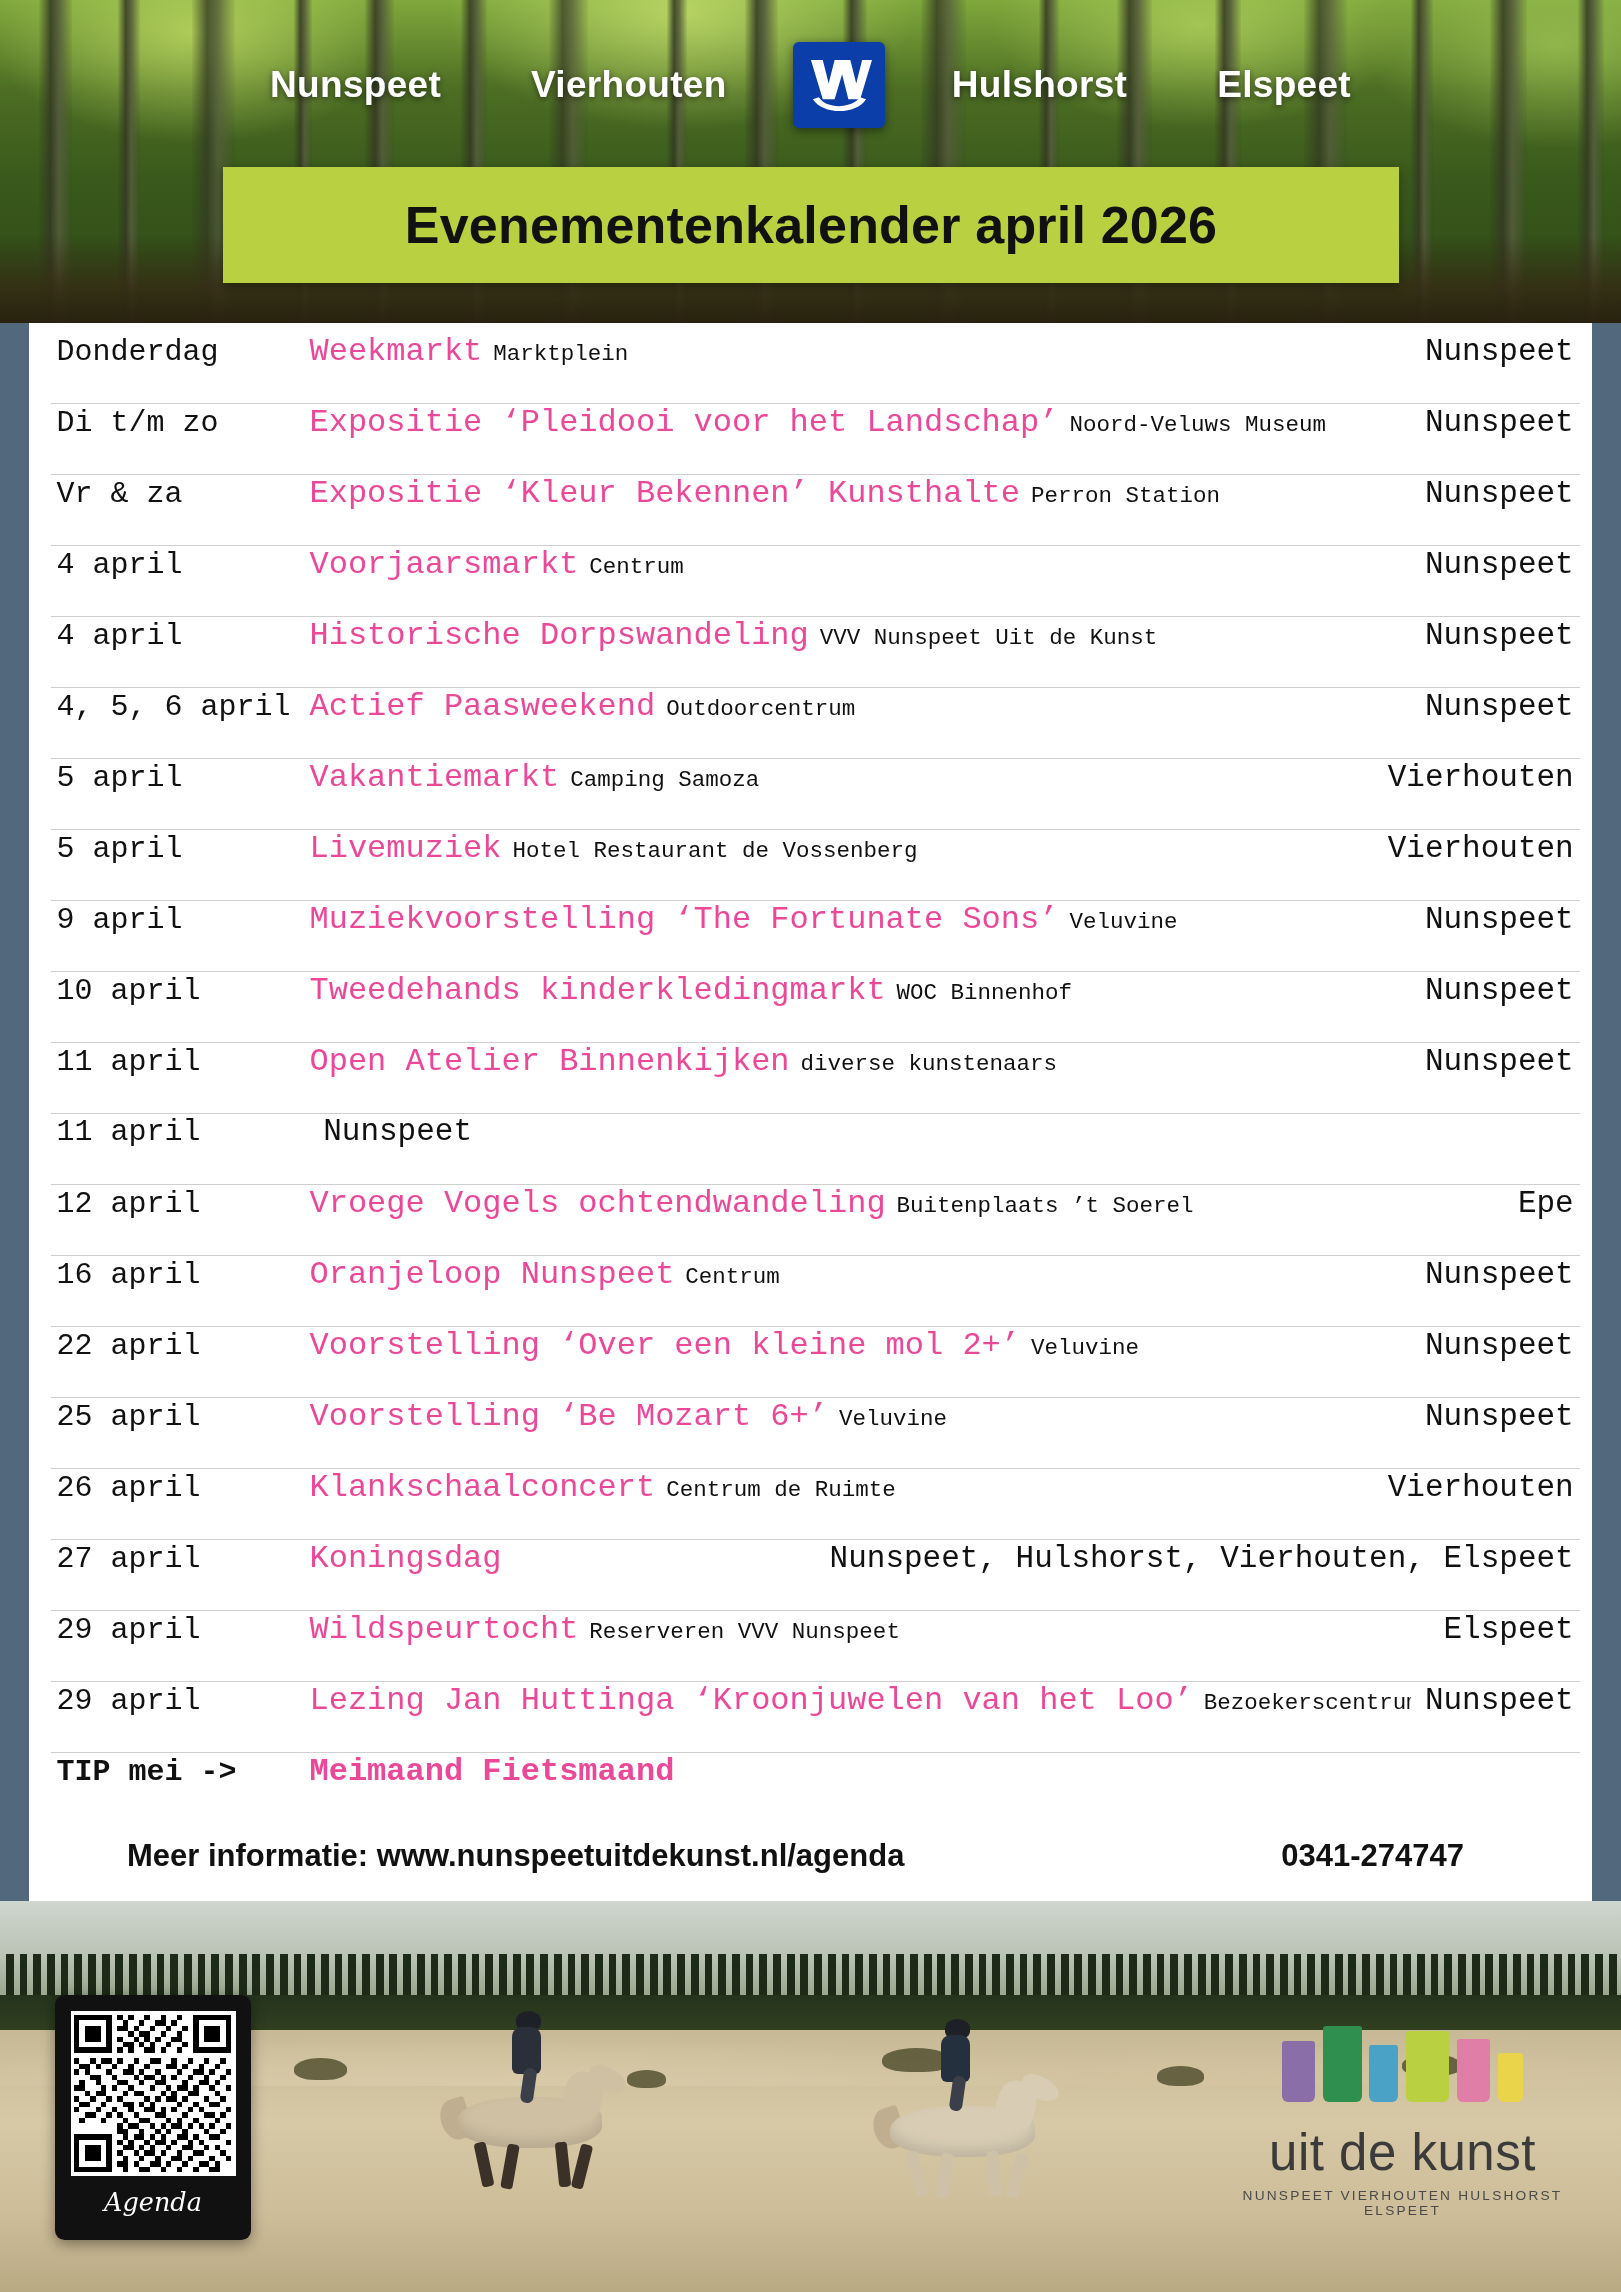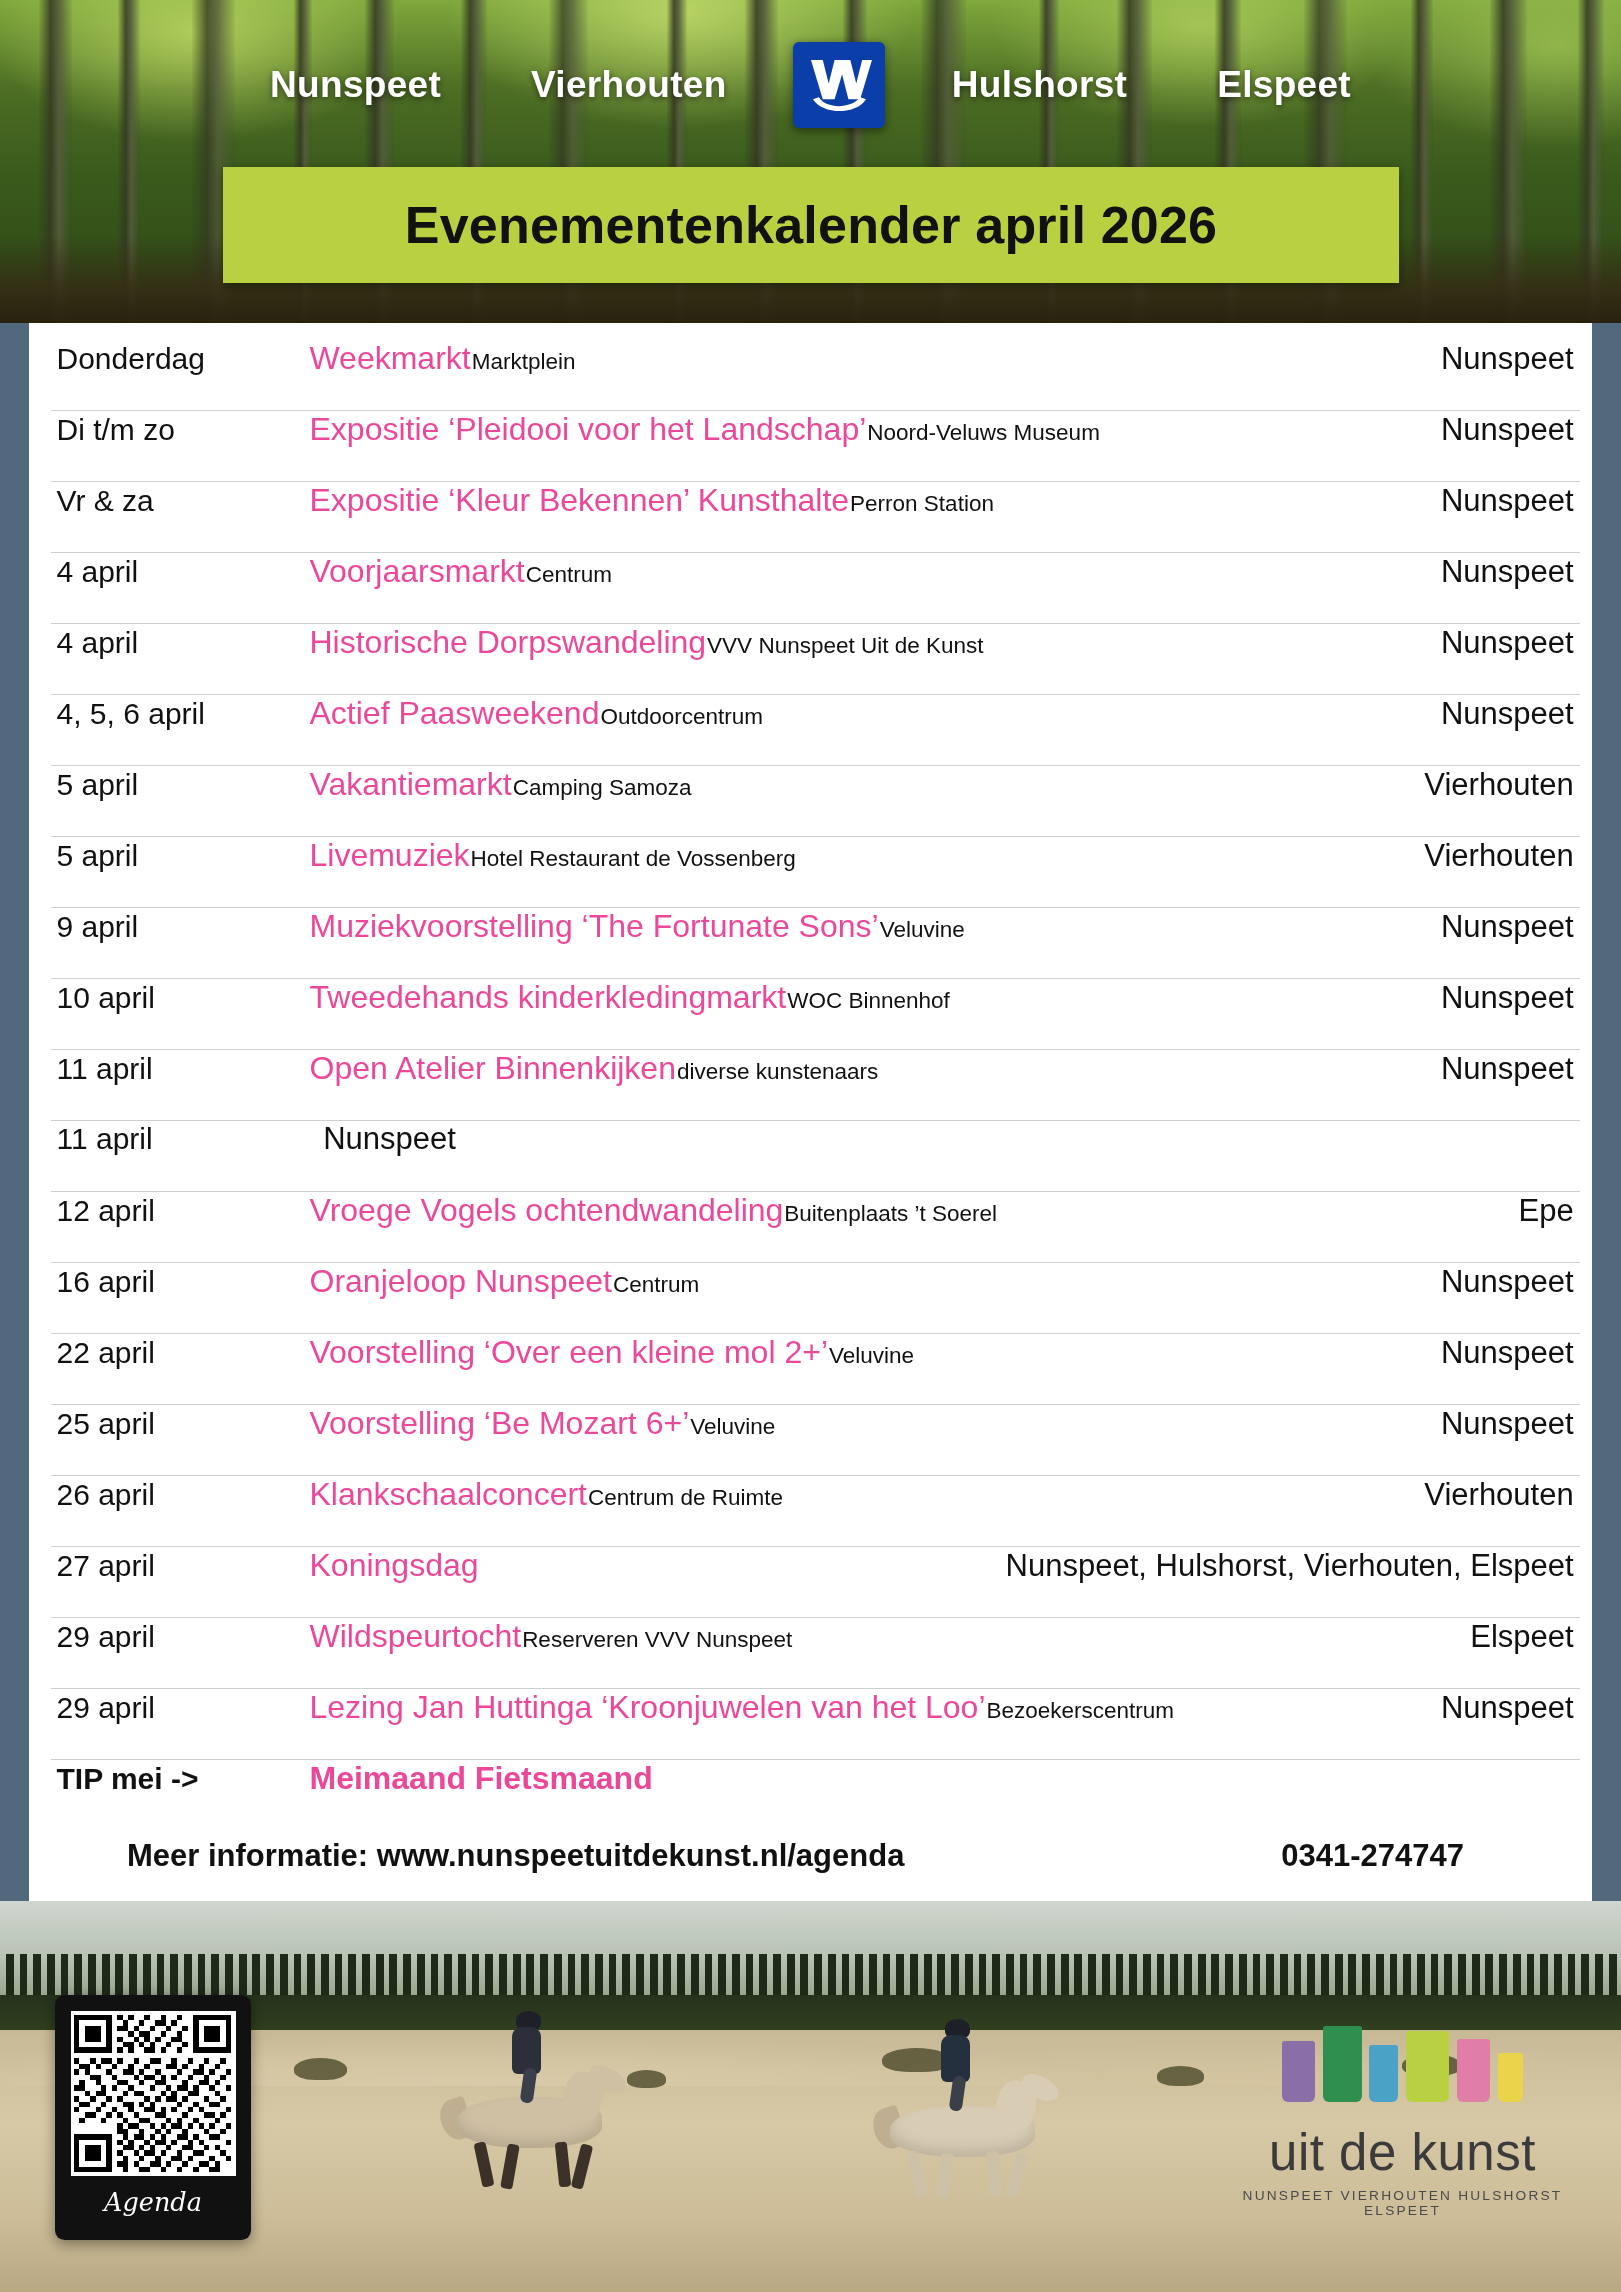--- a/index.html
+++ b/index.html
@@ -130,23 +130,24 @@
   .listwrap {
     position: absolute;
     top: 323px;
     left: 29px;
     width: 1562px;
     height: 1578px;
     background: #ffffff;
   }
   .rows {
     position: absolute;
-    top: 17px;
+    top: 10px;
     left: 21.6px;
     width: 1529px;
+    font-family: Liberation Mono, monospace;
   }
   .row {
     display: flex;
     align-items: baseline;
     height: 71px;
     border-bottom: 1px solid #cfcfcf;
     padding: 0 5.9px;
     box-sizing: border-box;
   }
   .row:last-of-type { border-bottom: none; }
@@ -162,21 +163,21 @@
     white-space: nowrap;
     overflow: hidden;
   }
   .ev-title {
     font-size: 32px;
     color: #ec4899;
   }
   .ev-sub {
     font-size: 22.5px;
     color: #111;
-    margin-left: 1px;
+    margin-left: 11px;
     text-align: right;
   }
   .col-place {
     flex: 0 0 auto;
     text-align: right;
     font-size: 31px;
     color: #111;
     white-space: nowrap;
     padding-left: 13.7px;
   }

